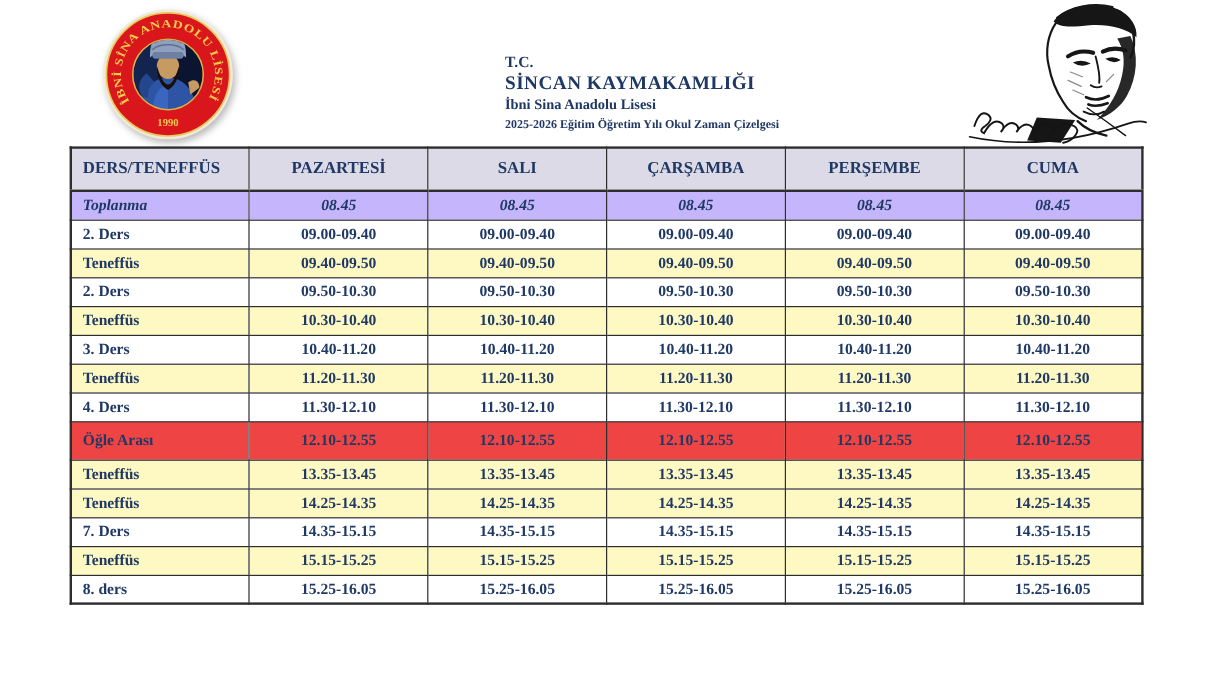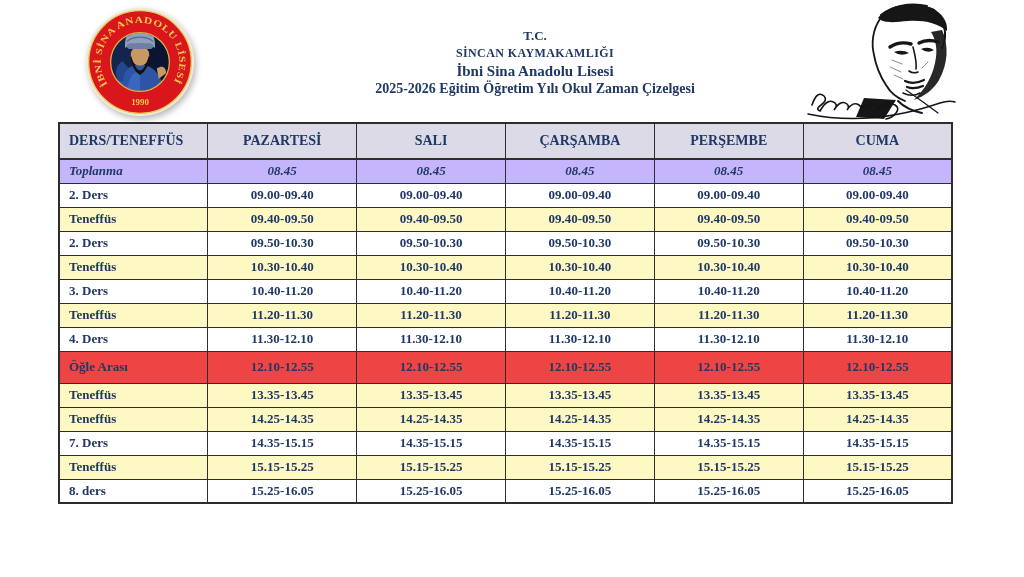--- a/index.html
+++ b/index.html
@@ -11,31 +11,31 @@
     overflow: hidden;
   }
 
   
   .logo-wrap {
     position: absolute; left: 84px; top: 6px;
     width: 112px; height: 112px;
     filter: drop-shadow(2px 3px 3px rgba(0,0,0,0.28));
   }
   .title-block {
-    position: absolute; left: 535px; top: 28px;
+    position: absolute; left: 535px; top: 44px;
     transform: translateX(-50%);
-    text-align: center;
+    text-align: left;
     color: #1f3864;
     font-weight: bold;
     white-space: nowrap;
   }
   .title-block .t1 { font-size: 13px;   line-height: 16px; }
-  .title-block .t2 { font-size: 12px;   line-height: 19px; letter-spacing: .4px; }
-  .title-block .t3 { font-size: 15px; line-height: 17px; }
-  .title-block .t4 { font-size: 14px; line-height: 17px; }
+  .title-block .t2 { font-size: 16px;   line-height: 19px; letter-spacing: .4px; }
+  .title-block .t3 { font-size: 12px; line-height: 17px; }
+  .title-block .t4 { font-size: 10px; line-height: 17px; }
   .portrait-wrap {
     position: absolute; left: 802px; top: 0px;
     width: 214px; height: 120px;
   }
 
   
   #schedule {
     position: absolute; left: 58px; top: 122px;
     width: 895px;
     border-collapse: collapse;

